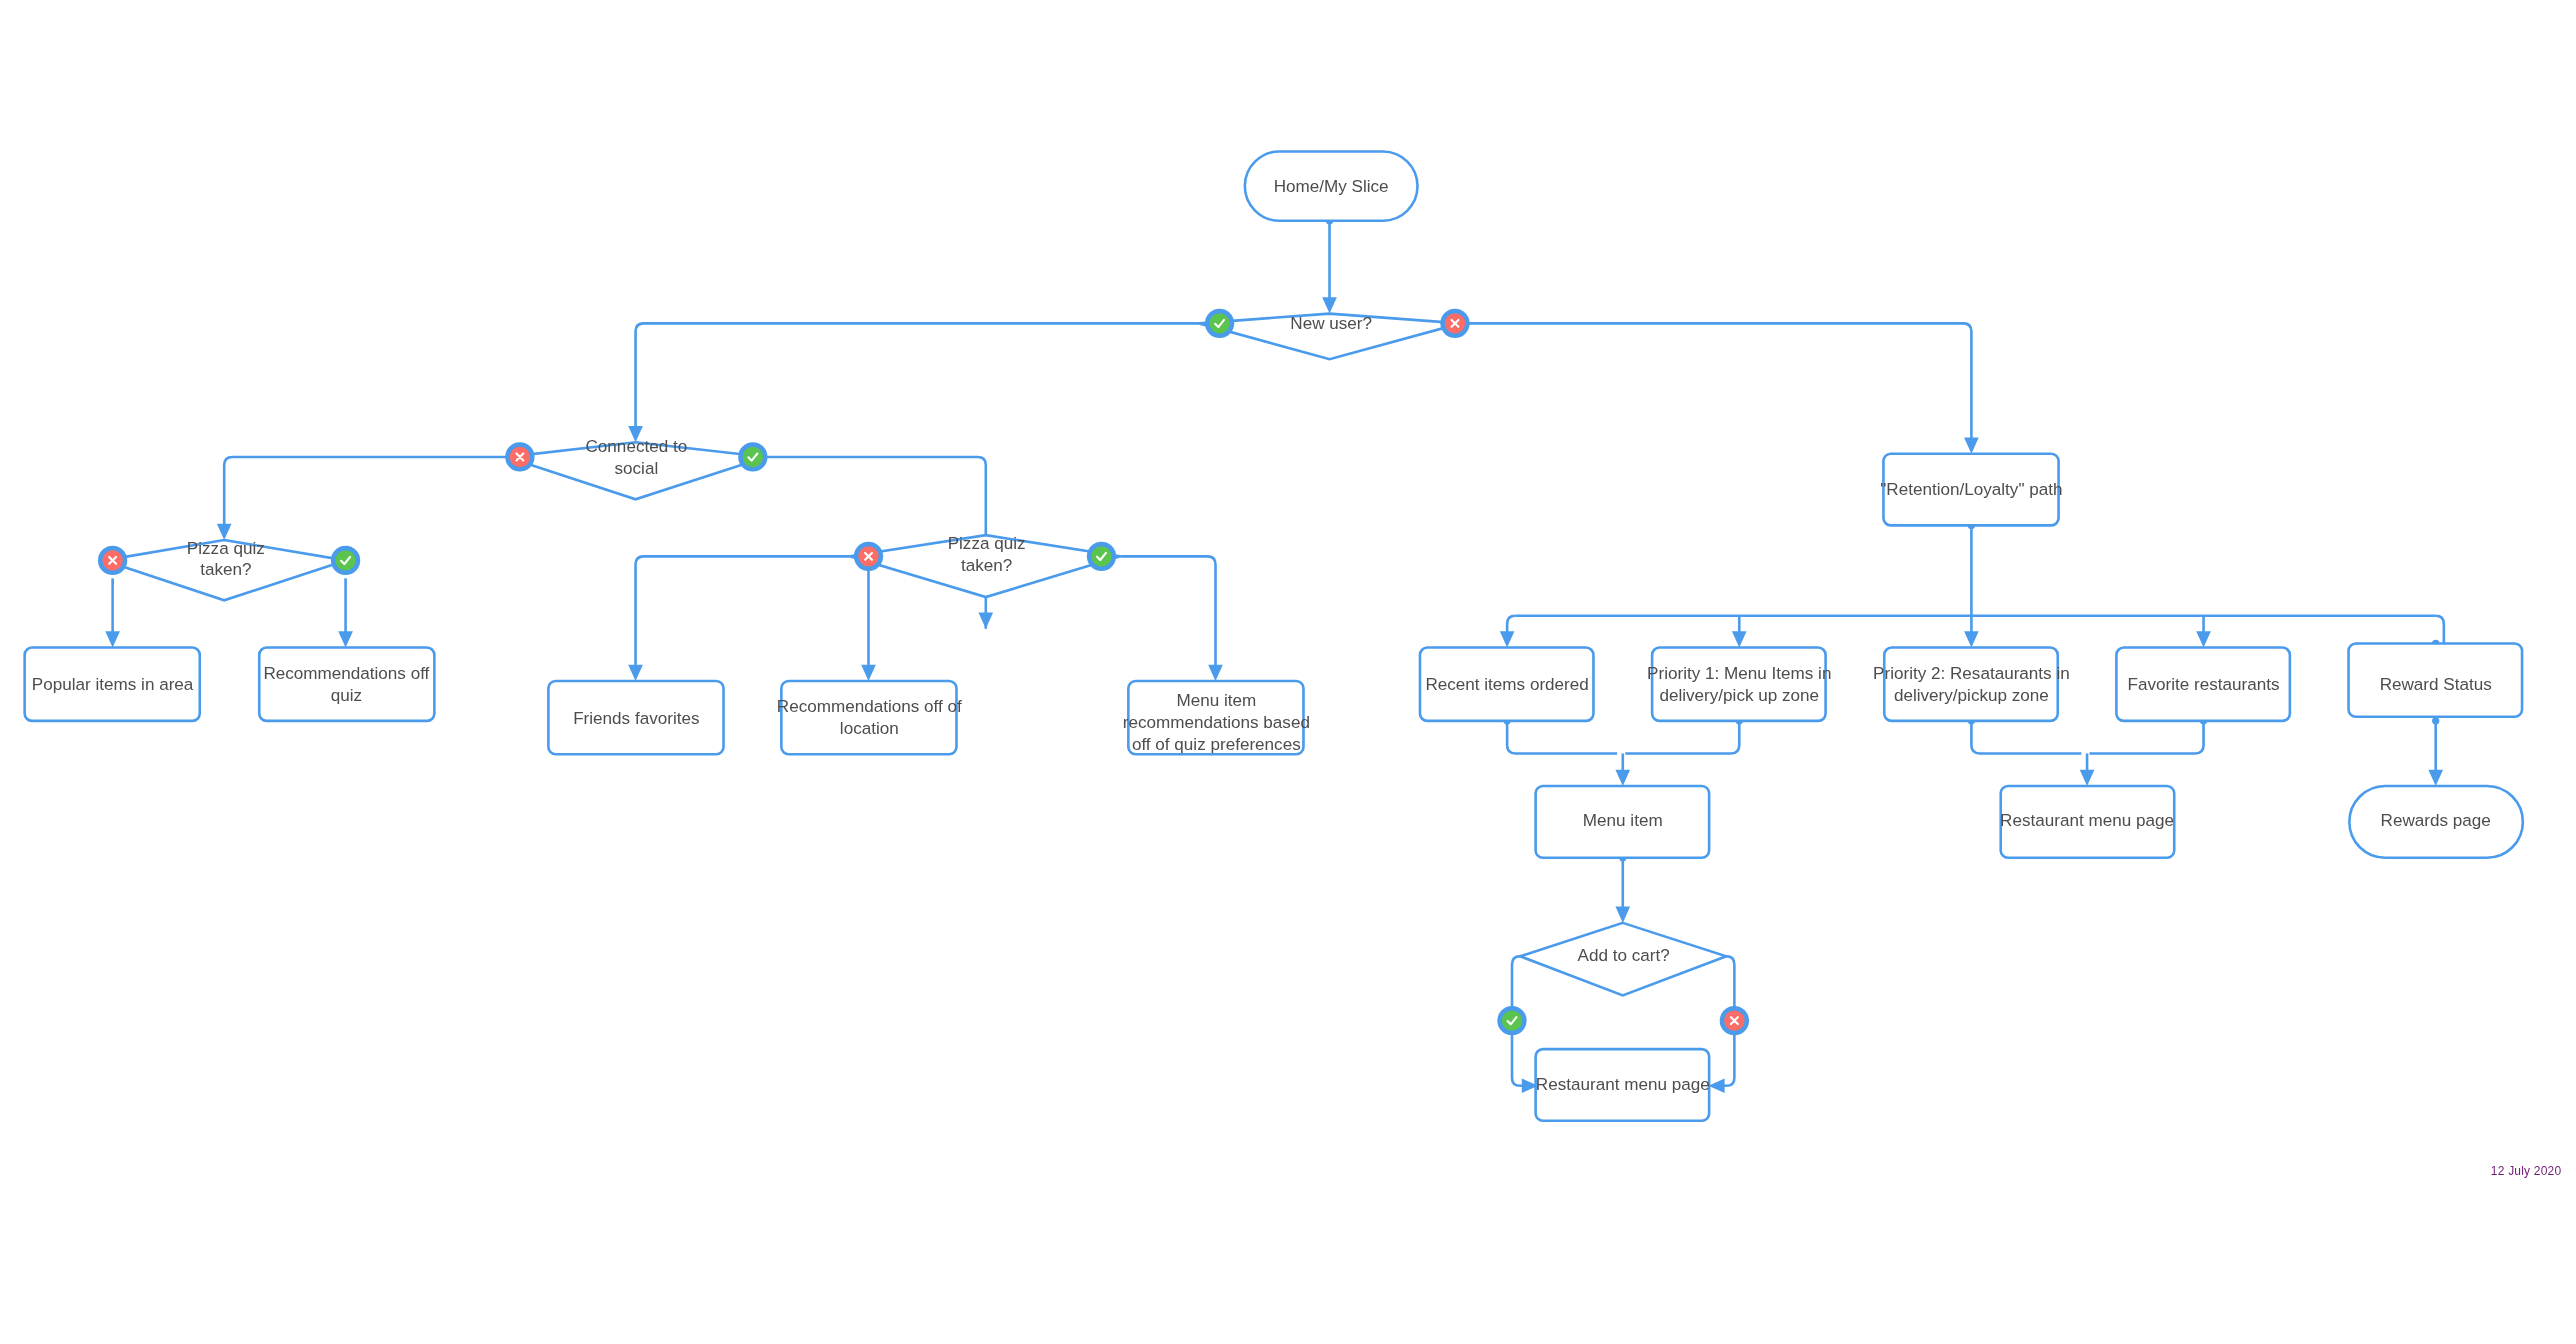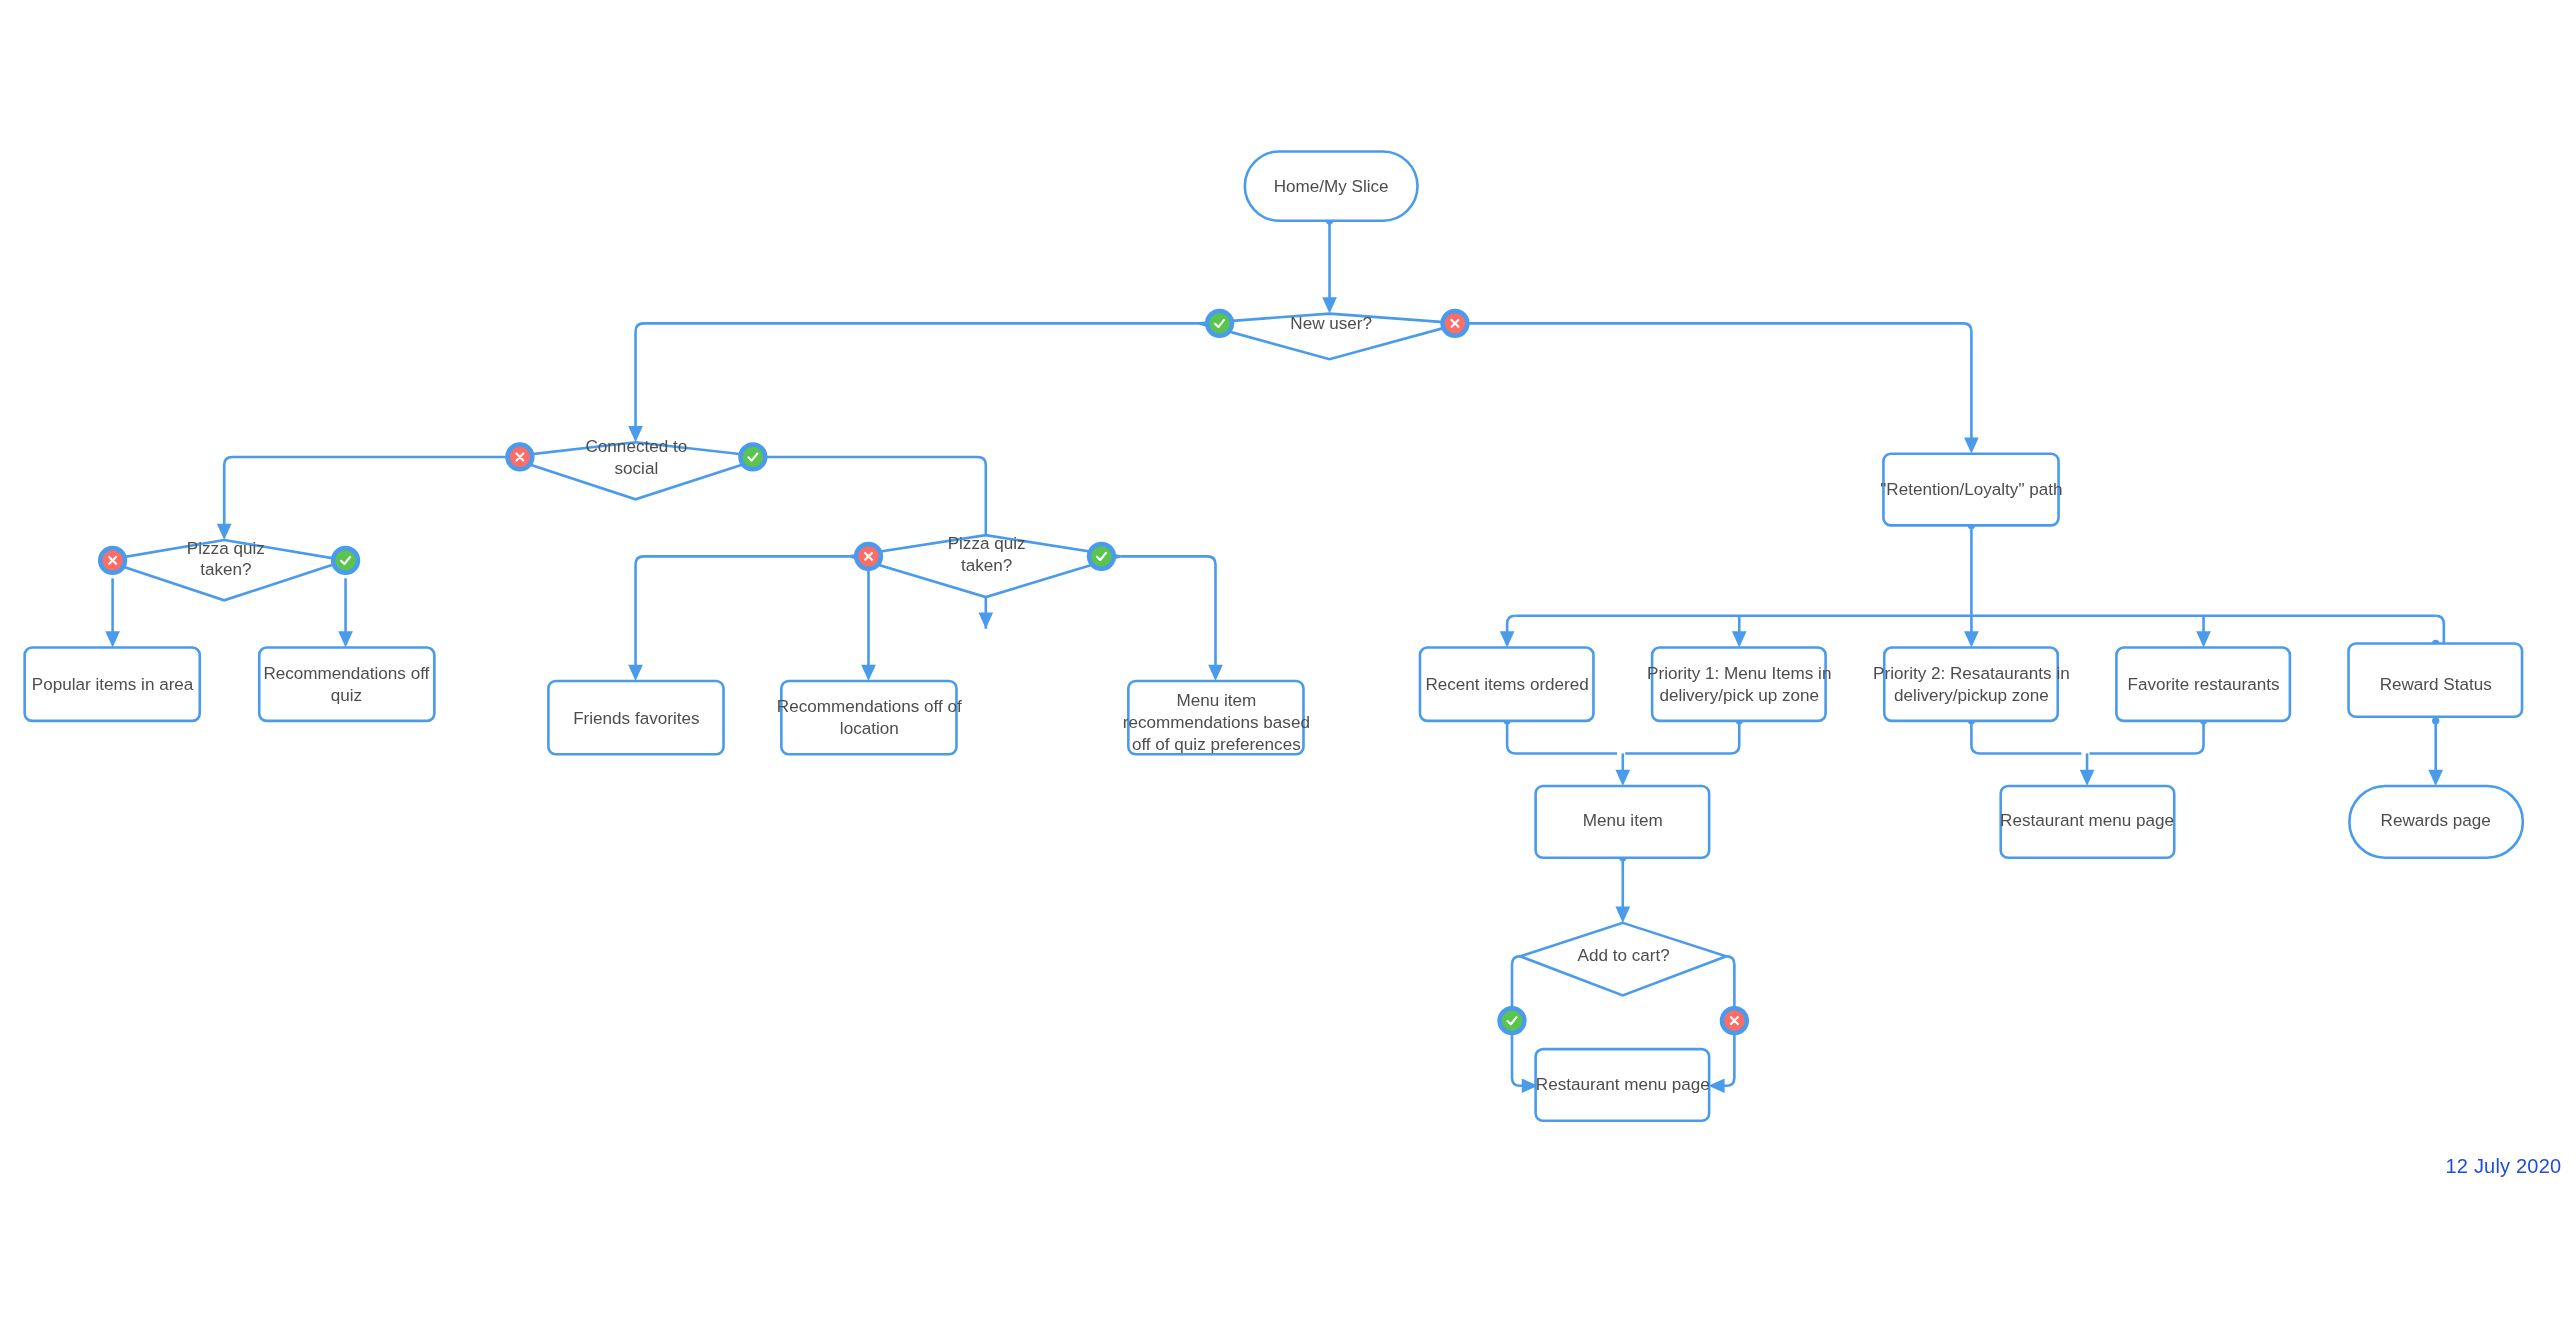--- a/index.html
+++ b/index.html
@@ -40,22 +40,22 @@
     stroke-width: 3.2;
   }
   .marker-dot {
     fill: #4a9bec;
   }
   .date-stamp {
     position: absolute;
     right: 14.7px;
     bottom: 166px;
     font-family: "Liberation Sans", sans-serif;
-    font-size: 20px;
-    color: #1d4ed8;
+    font-size: 12px;
+    color: #701a75;
     letter-spacing: 0.2px;
     margin-left: 44px;
   }
   .badge-ring { fill: #4a9bec; }
   .badge-yes  { fill: #5ac44f; }
   .badge-no   { fill: #fb6d66; }
   .badge-glyph { fill: none; stroke: #ffffff; stroke-width: 2.6; stroke-linecap: round; stroke-linejoin: round; }
 </style>
 </head>
 <body>

